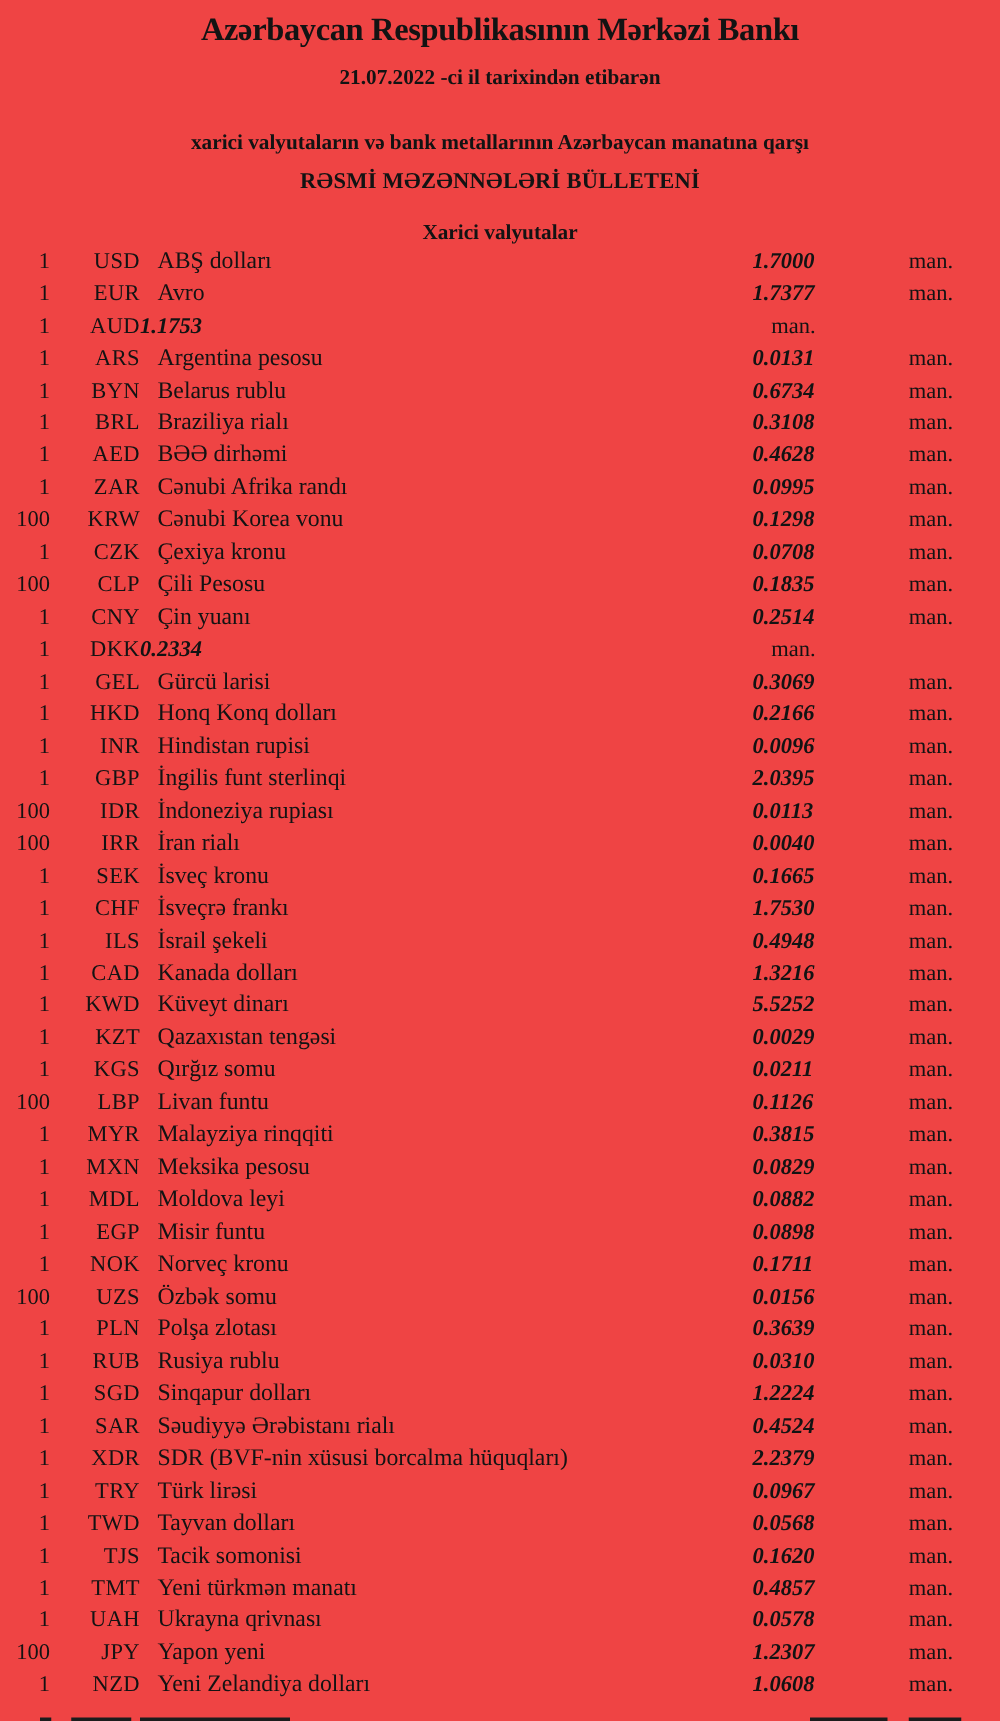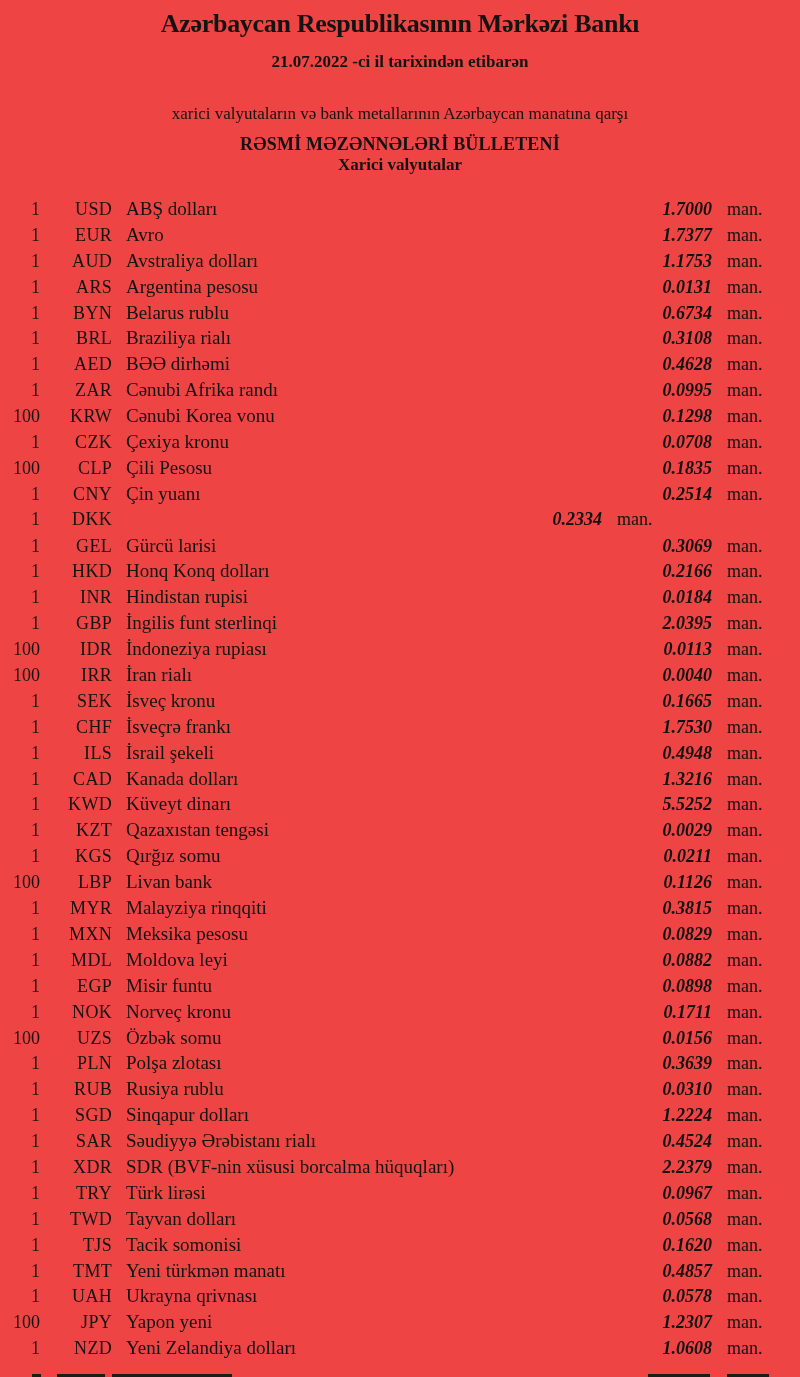--- a/index.html
+++ b/index.html
@@ -28,33 +28,33 @@
     margin-bottom: 13px;
     letter-spacing: -0.3px;
   }
   .date-line {
     font-size: 17px;
     font-weight: bold;
     margin-bottom: 13px;
   }
   .subject-line {
     font-size: 17px;
-    font-weight: normal;
+    font-weight: bold;
     margin-bottom: 10px;
     margin-top: 32px;
   }
   .bulletin-line {
     font-size: 18px;
     font-weight: bold;
     letter-spacing: 0.2px;
   }
   
   .section-title {
     position: absolute;
-    top: 155px;
+    top: 176px;
     left: 0;
     width: 100%;
     text-align: center;
     font-size: 17px;
     font-weight: bold;
   }
   
   .rates-table {
     position: absolute;
     top: 196px;
@@ -77,21 +77,20 @@
     font-size: 18px;
     letter-spacing: 0.3px;
   }
   .cell-name {
     padding-left: 14px;
     text-align: left;
     font-size: 19px;
     white-space: nowrap;
   }
   .cell-rate {
-    text-align: right;
     font-size: 18px;
     font-weight: bold;
     font-style: italic;
   }
   .cell-unit {
     padding-left: 15px;
     text-align: left;
     font-size: 18px;
   }
   
@@ -139,21 +138,20 @@
       <div class="rate-row">
       <div class="cell-qty">1</div>
       <div class="cell-code">EUR</div>
       <div class="cell-name">Avro</div>
       <div class="cell-rate">1.7377</div>
       <div class="cell-unit">man.</div>
     </div>
       <div class="rate-row">
       <div class="cell-qty">1</div>
       <div class="cell-code">AUD</div>
-      <div class="cell-name">Avstraliya dolları</div>
       <div class="cell-rate">1.1753</div>
       <div class="cell-unit">man.</div>
     </div>
       <div class="rate-row">
       <div class="cell-qty">1</div>
       <div class="cell-code">ARS</div>
       <div class="cell-name">Argentina pesosu</div>
       <div class="cell-rate">0.0131</div>
       <div class="cell-unit">man.</div>
     </div>
@@ -230,21 +228,21 @@
       <div class="cell-qty">1</div>
       <div class="cell-code">HKD</div>
       <div class="cell-name">Honq Konq dolları</div>
       <div class="cell-rate">0.2166</div>
       <div class="cell-unit">man.</div>
     </div>
       <div class="rate-row">
       <div class="cell-qty">1</div>
       <div class="cell-code">INR</div>
       <div class="cell-name">Hindistan rupisi</div>
-      <div class="cell-rate">0.0184</div>
+      <div class="cell-rate">0.0096</div>
       <div class="cell-unit">man.</div>
     </div>
       <div class="rate-row">
       <div class="cell-qty">1</div>
       <div class="cell-code">GBP</div>
       <div class="cell-name">İngilis funt sterlinqi</div>
       <div class="cell-rate">2.0395</div>
       <div class="cell-unit">man.</div>
     </div>
       <div class="rate-row">
@@ -306,21 +304,21 @@
       <div class="rate-row">
       <div class="cell-qty">1</div>
       <div class="cell-code">KGS</div>
       <div class="cell-name">Qırğız somu</div>
       <div class="cell-rate">0.0211</div>
       <div class="cell-unit">man.</div>
     </div>
       <div class="rate-row">
       <div class="cell-qty">100</div>
       <div class="cell-code">LBP</div>
-      <div class="cell-name">Livan bank</div>
+      <div class="cell-name">Livan funtu</div>
       <div class="cell-rate">0.1126</div>
       <div class="cell-unit">man.</div>
     </div>
       <div class="rate-row">
       <div class="cell-qty">1</div>
       <div class="cell-code">MYR</div>
       <div class="cell-name">Malayziya rinqqiti</div>
       <div class="cell-rate">0.3815</div>
       <div class="cell-unit">man.</div>
     </div>

